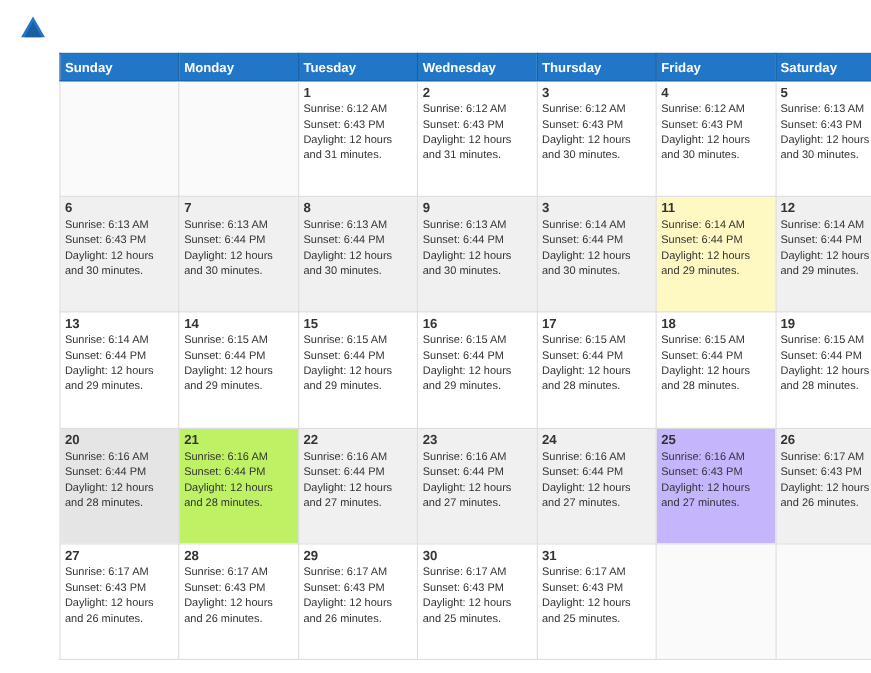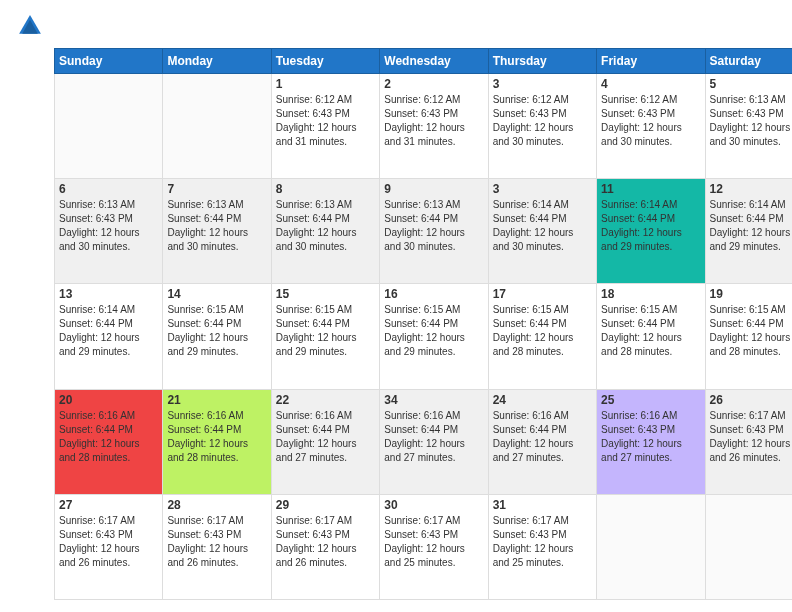--- a/index.html
+++ b/index.html
@@ -198,21 +198,21 @@
             <div class="day-info" style="white-space: pre-line;">Sunrise: 6:13 AM
 Sunset: 6:44 PM
 Daylight: 12 hours and 30 minutes.</div>
           </td>
           <td style="background: rgb(240, 240, 240);">
             <span class="day-number">3</span>
             <div class="day-info" style="white-space: pre-line;">Sunrise: 6:14 AM
 Sunset: 6:44 PM
 Daylight: 12 hours and 30 minutes.</div>
           </td>
-          <td style="background: #14b8a6;">
+          <td style="background: #fef9c3;">
             <span class="day-number">11</span>
             <div class="day-info" style="white-space: pre-line;">Sunrise: 6:14 AM
 Sunset: 6:44 PM
 Daylight: 12 hours and 29 minutes.</div>
           </td>
           <td style="background: rgb(240, 240, 240);">
             <span class="day-number">12</span>
             <div class="day-info" style="white-space: pre-line;">Sunrise: 6:14 AM
 Sunset: 6:44 PM
 Daylight: 12 hours and 29 minutes.</div>
@@ -256,40 +256,40 @@
 Daylight: 12 hours and 28 minutes.</div>
           </td>
           <td>
             <span class="day-number">19</span>
             <div class="day-info" style="white-space: pre-line;">Sunrise: 6:15 AM
 Sunset: 6:44 PM
 Daylight: 12 hours and 28 minutes.</div>
           </td>
         </tr>
         <tr>
-          <td style="background: #ef4444;">
+          <td style="background: #e5e5e5;">
             <span class="day-number">20</span>
             <div class="day-info" style="white-space: pre-line;">Sunrise: 6:16 AM
 Sunset: 6:44 PM
 Daylight: 12 hours and 28 minutes.</div>
           </td>
           <td style="background: #bef264;">
             <span class="day-number">21</span>
             <div class="day-info" style="white-space: pre-line;">Sunrise: 6:16 AM
 Sunset: 6:44 PM
 Daylight: 12 hours and 28 minutes.</div>
           </td>
           <td style="background: rgb(240, 240, 240);">
             <span class="day-number">22</span>
             <div class="day-info" style="white-space: pre-line;">Sunrise: 6:16 AM
 Sunset: 6:44 PM
 Daylight: 12 hours and 27 minutes.</div>
           </td>
           <td style="background: rgb(240, 240, 240);">
-            <span class="day-number">34</span>
+            <span class="day-number">23</span>
             <div class="day-info" style="white-space: pre-line;">Sunrise: 6:16 AM
 Sunset: 6:44 PM
 Daylight: 12 hours and 27 minutes.</div>
           </td>
           <td style="background: rgb(240, 240, 240);">
             <span class="day-number">24</span>
             <div class="day-info" style="white-space: pre-line;">Sunrise: 6:16 AM
 Sunset: 6:44 PM
 Daylight: 12 hours and 27 minutes.</div>
           </td>

